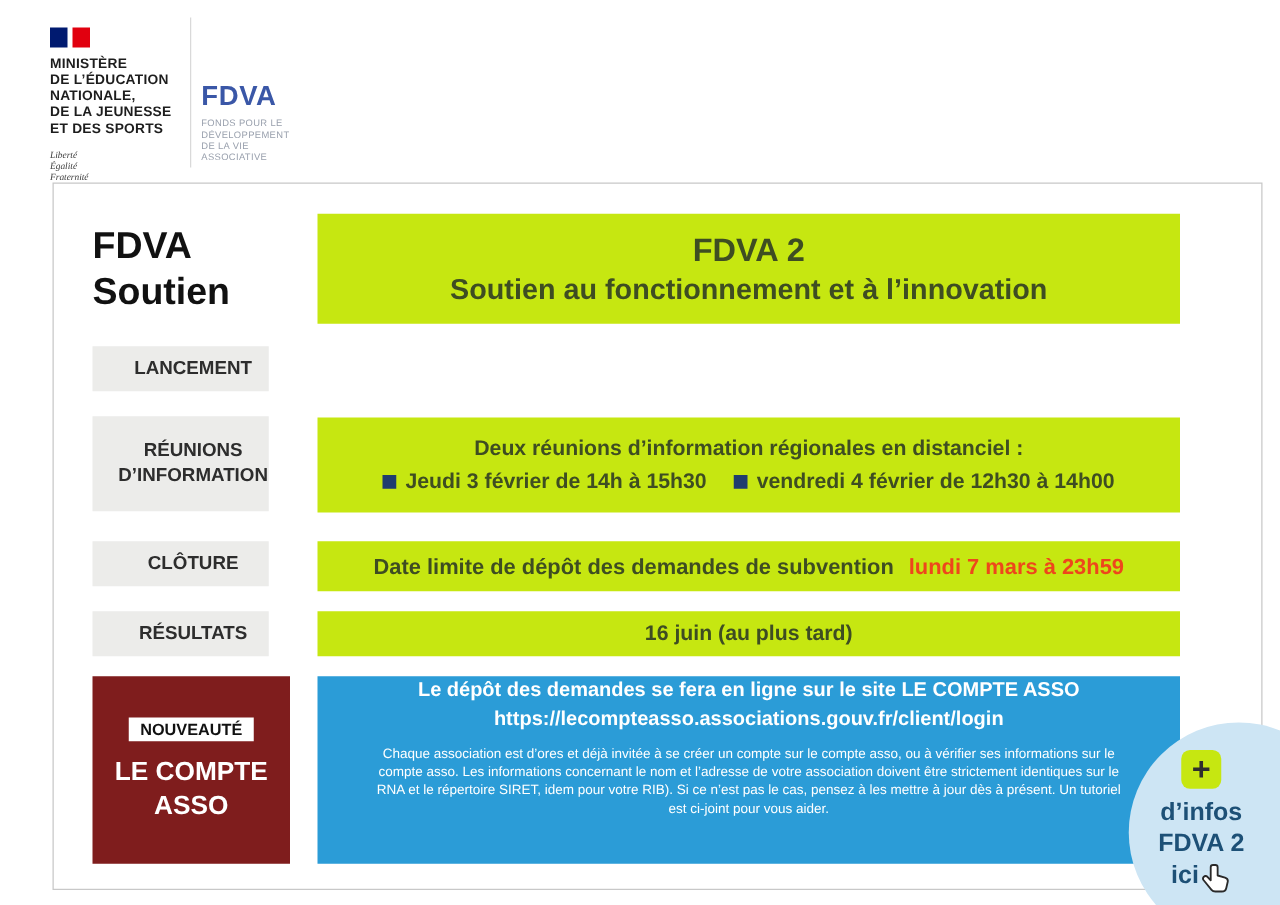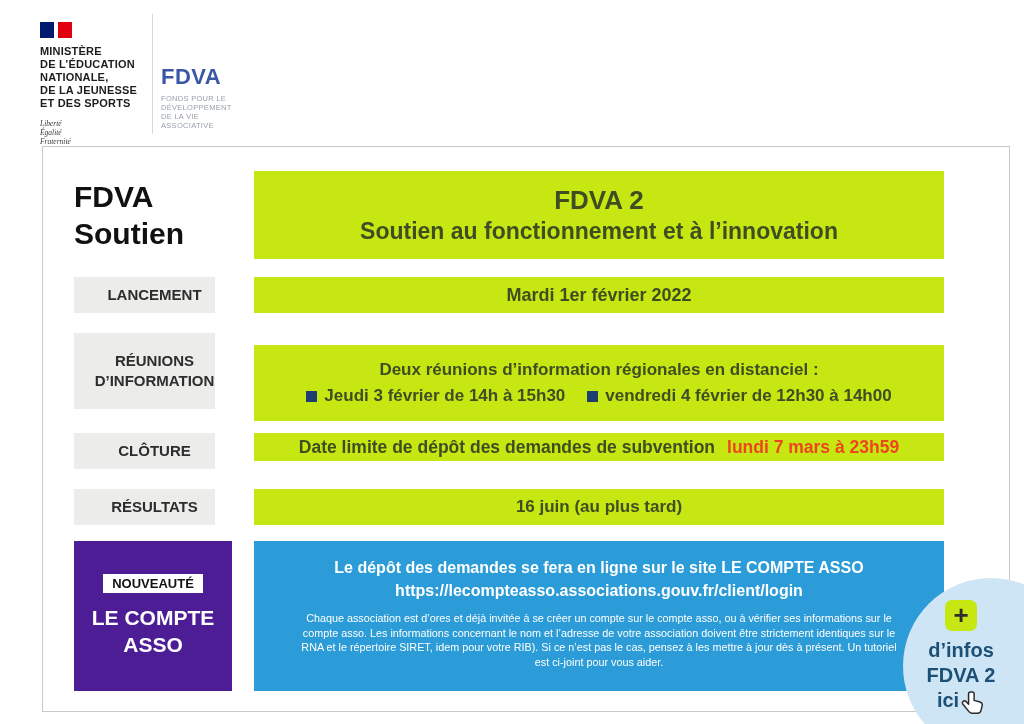--- a/index.html
+++ b/index.html
@@ -39,39 +39,39 @@
               color:#3e4d22; font-weight:bold; text-align:center; }
 
   .hdr-green { top:24px; height:88px; }
   .hdr-green .l1 { font-size:26px; line-height:32px; }
   .hdr-green .l2 { font-size:23px; line-height:30px; }
 
   .lbl-lancement { top:130px; height:36px; }
   .grn-lancement { top:130px; height:36px; font-size:18px; }
 
   .lbl-reunions { top:186px; height:76px; }
-  .grn-reunions { top:198px; height:76px; font-size:17px; line-height:26px; }
+  .grn-reunions { top:187px; height:76px; font-size:17px; line-height:26px; }
   .sessions { display:flex; align-items:center; gap:22px; }
   .session { display:flex; align-items:center; gap:7px; }
   .sq { width:11px; height:11px; background:#1f3d6e; display:inline-block; }
 
   .lbl-cloture { top:286px; height:36px; }
-  .grn-cloture { top:286px; height:28px; font-size:17.5px; flex-direction:row; gap:12px; }
+  .grn-cloture { top:286px; height:40px; font-size:17.5px; flex-direction:row; gap:12px; }
   .deadline { color:#ee461c; }
 
   .lbl-resultats { top:342px; height:36px; }
   .grn-resultats { top:342px; height:36px; font-size:17px; }
 
-  .blue-left { position:absolute; left:31px; top:394px; width:158px; height:150px; background:#4c1d95;
+  .blue-left { position:absolute; left:31px; top:394px; width:158px; height:150px; background:#7f1d1d;
                display:flex; flex-direction:column; align-items:center; justify-content:center; color:#fff; }
   .badge { background:#fff; color:#111; font-weight:bold; font-size:13px; padding:2px 9px; margin-bottom:11px; }
   .blue-left .big { font-size:21px; line-height:27px; font-weight:bold; text-align:center; }
 
   .blue-right { position:absolute; left:211px; top:394px; width:690px; height:150px; background:#2b9cd7;
-                color:#fff; text-align:center; padding-top:15px; }
+                color:#fff; text-align:center; }
   .headline { font-weight:bold; font-size:16px; line-height:23px; }
   .url { font-weight:bold; font-size:16px; line-height:23px; }
   .note { margin:9px auto 0; width:612px; font-size:10.8px; line-height:14.5px; }
 
   
   .bubble { position:absolute; left:903px; top:578px; width:176px; height:176px;
             border-radius:50%; background:#cde5f4; z-index:5; }
   .bubble-content { position:absolute; left:8px; top:22px; width:100px; text-align:center; }
   .plus-btn { width:32px; height:31px; margin:0 auto 7px; background:#c6e711; border-radius:7px;
               display:flex; align-items:center; justify-content:center;
@@ -123,21 +123,20 @@
       <span>FDVA</span>
       <span>Soutien</span>
     </div>
 
     <div class="greenbox hdr-green">
       <div class="l1">FDVA 2</div>
       <div class="l2">Soutien au fonctionnement et à l’innovation</div>
     </div>
 
     <div class="rowlabel lbl-lancement">LANCEMENT</div>
-    <div class="greenbox grn-lancement">Mardi 1er février 2022</div>
 
     <div class="rowlabel lbl-reunions">
       <span>RÉUNIONS</span>
       <span>D’INFORMATION</span>
     </div>
     <div class="greenbox grn-reunions">
       <div>Deux réunions d’information régionales en distanciel :</div>
       <div class="sessions">
         <span class="session">
           <span class="sq"></span>

